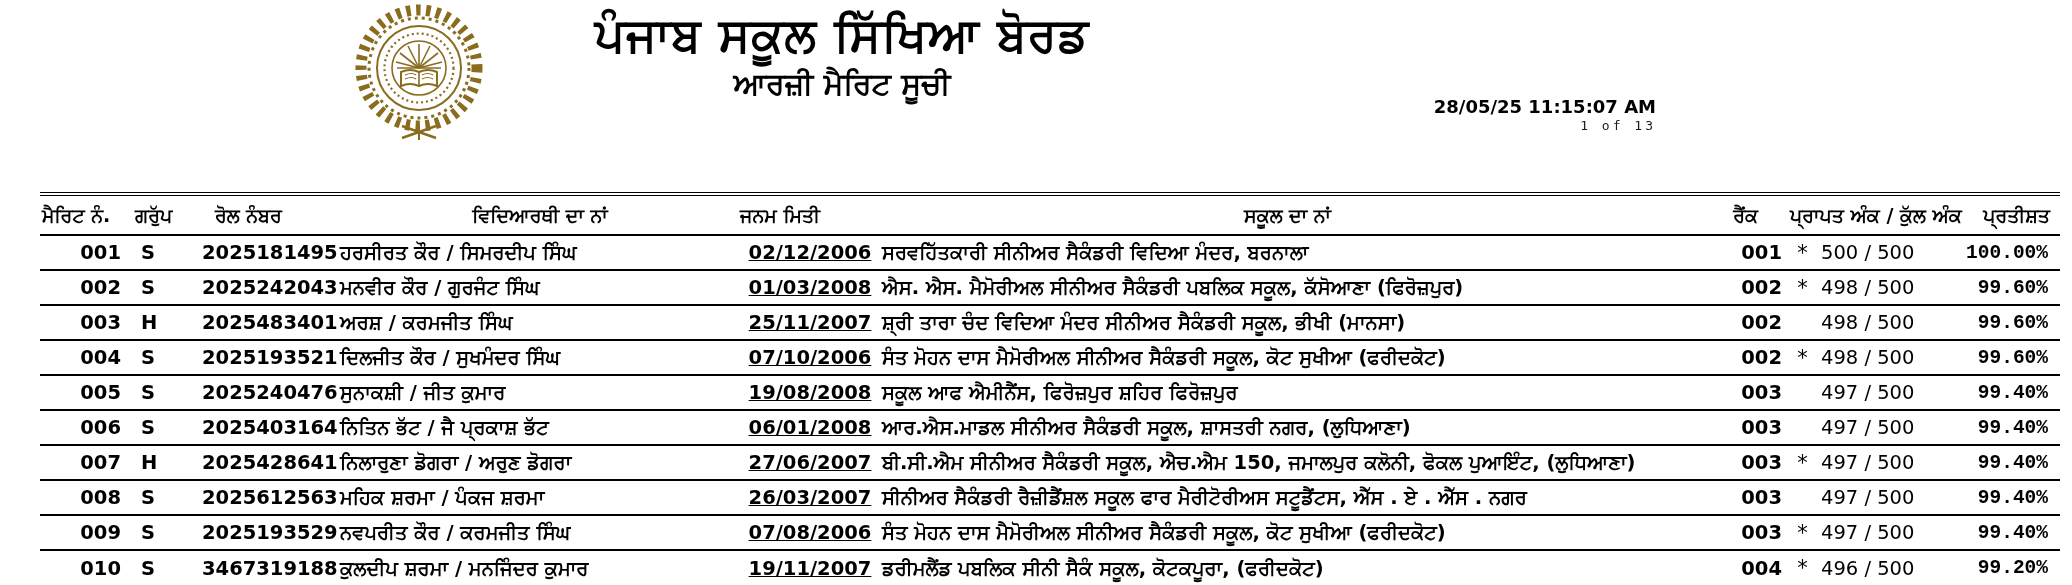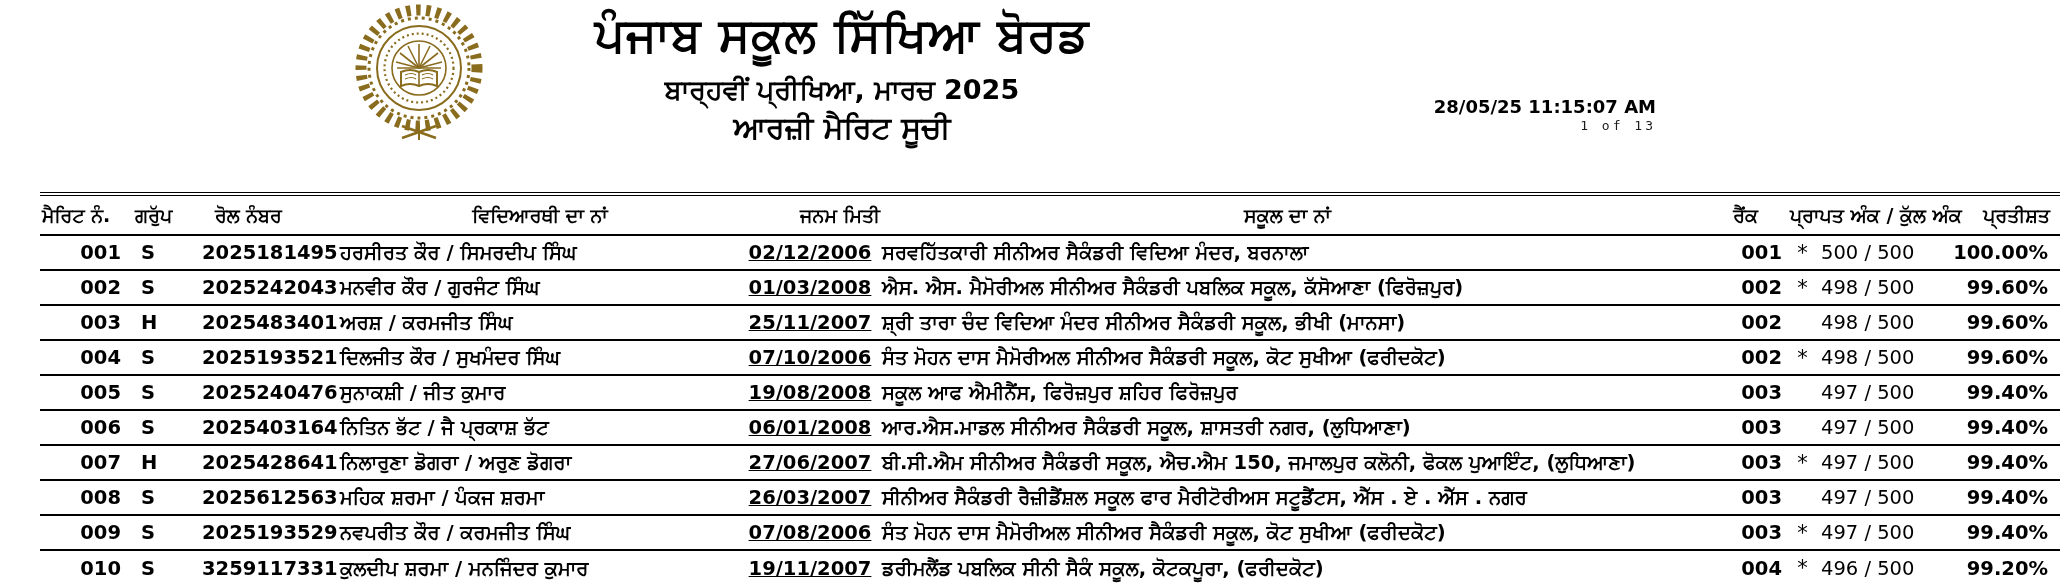--- a/index.html
+++ b/index.html
@@ -54,36 +54,36 @@
   col.c-school { width: 815px; }
   col.c-rank   { width: 95px;  }
   col.c-star   { width: 25px;  }
   col.c-marks  { width: 115px; }
   col.c-pct    { width: 130px; }
 
   th.h-merit  { text-align: left; padding-left: 2px; }
   th.h-group  { text-align: left; }
   th.h-roll   { text-align: left; padding-left: 25px; margin-top: 13px; }
   th.h-name   { text-align: center; }
-  th.h-dob    { text-align: right; margin-top: 23px; }
+  th.h-dob    { text-align: left; margin-top: 23px; }
   th.h-school { text-align: center; }
   th.h-rank   { text-align: right; padding-right: 32px; }
   th.h-marks  { text-align: center; }
   th.h-pct    { text-align: right; padding-right: 10px; }
 
   td.merit-cell  { text-align: right; padding-right: 14px; }
   td.group-cell  { text-align: left; padding-left: 6px; }
   td.roll-cell   { text-align: left; padding-left: 12px; }
   td.name-cell   { text-align: left; }
   td.dob-cell    { text-align: center; text-decoration: underline; }
   td.school-cell { text-align: left; padding-left: 2px; margin-left: 19px; }
   td.rank-cell   { text-align: right; padding-right: 8px; }
   td.star-cell   { text-align: center; font-weight: normal; font-size: 21px; }
   td.marks-cell  { text-align: left; font-weight: normal; padding-left: 6px; }
-  td.pct-cell    { text-align: right; padding-right: 12px; }
+  td.pct-cell    { text-align: right; padding-right: 12px; font-family: Liberation Mono, monospace; }
 </style>
 </head>
 <body>
 
 <div class="page">
 
   <div class="doc-header">
 
     <div class="logo-wrap">
       <svg width="134" height="150" viewBox="0 0 134 150">
@@ -115,21 +115,20 @@
 
           <line x1="50" y1="134" x2="84" y2="122" stroke-width="2.5"></line>
           <line x1="84" y1="134" x2="50" y2="122" stroke-width="2.5"></line>
           <line x1="67" y1="120" x2="67" y2="136" stroke-width="2"></line>
         </g>
       </svg>
     </div>
 
     <div class="titles">
       <div class="board-name">ਪੰਜਾਬ ਸਕੂਲ ਸਿੱਖਿਆ ਬੋਰਡ</div>
-      <div class="exam-title">ਬਾਰ੍ਹਵੀਂ ਪ੍ਰੀਖਿਆ, ਮਾਰਚ 2025</div>
       <div class="list-title">ਆਰਜ਼ੀ ਮੈਰਿਟ ਸੂਚੀ</div>
     </div>
 
     <div class="meta-block">
       <div class="timestamp">28/05/25 11:15:07 AM</div>
       <div class="page-indicator">1 of 13</div>
     </div>
 
   </div>
 
@@ -264,21 +263,21 @@
         <td class="dob-cell">07/08/2006</td>
         <td class="school-cell">ਸੰਤ ਮੋਹਨ ਦਾਸ ਮੈਮੋਰੀਅਲ ਸੀਨੀਅਰ ਸੈਕੰਡਰੀ ਸਕੂਲ, ਕੋਟ ਸੁਖੀਆ (ਫਰੀਦਕੋਟ)</td>
         <td class="rank-cell">003</td>
         <td class="star-cell">*</td>
         <td class="marks-cell">497 / 500</td>
         <td class="pct-cell">99.40%</td>
       </tr>
       <tr>
         <td class="merit-cell">010</td>
         <td class="group-cell">S</td>
-        <td class="roll-cell">3259117331</td>
+        <td class="roll-cell">3467319188</td>
         <td class="name-cell">ਕੁਲਦੀਪ ਸ਼ਰਮਾ / ਮਨਜਿੰਦਰ ਕੁਮਾਰ</td>
         <td class="dob-cell">19/11/2007</td>
         <td class="school-cell">ਡਰੀਮਲੈਂਡ ਪਬਲਿਕ ਸੀਨੀ ਸੈਕੰ ਸਕੂਲ, ਕੋਟਕਪੂਰਾ, (ਫਰੀਦਕੋਟ)</td>
         <td class="rank-cell">004</td>
         <td class="star-cell">*</td>
         <td class="marks-cell">496 / 500</td>
         <td class="pct-cell">99.20%</td>
       </tr>
     </tbody>
   </table>

